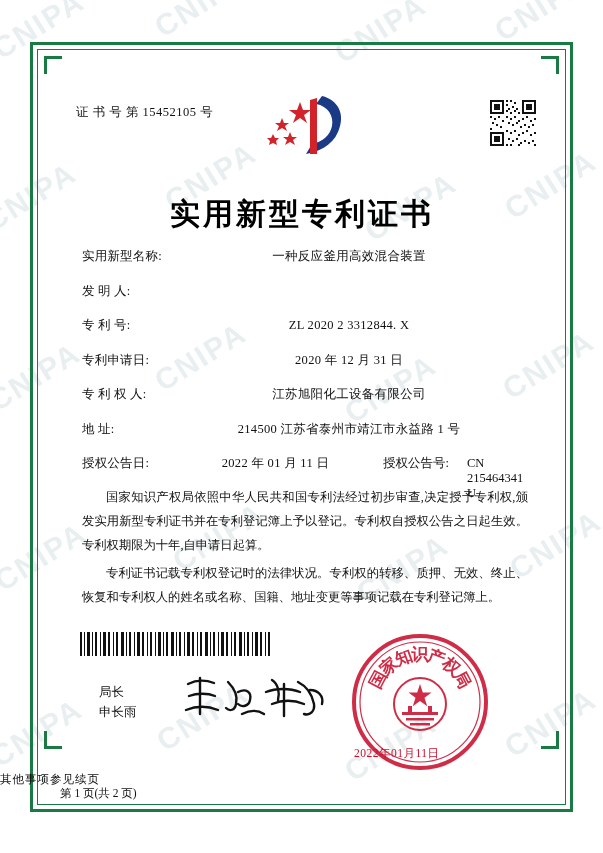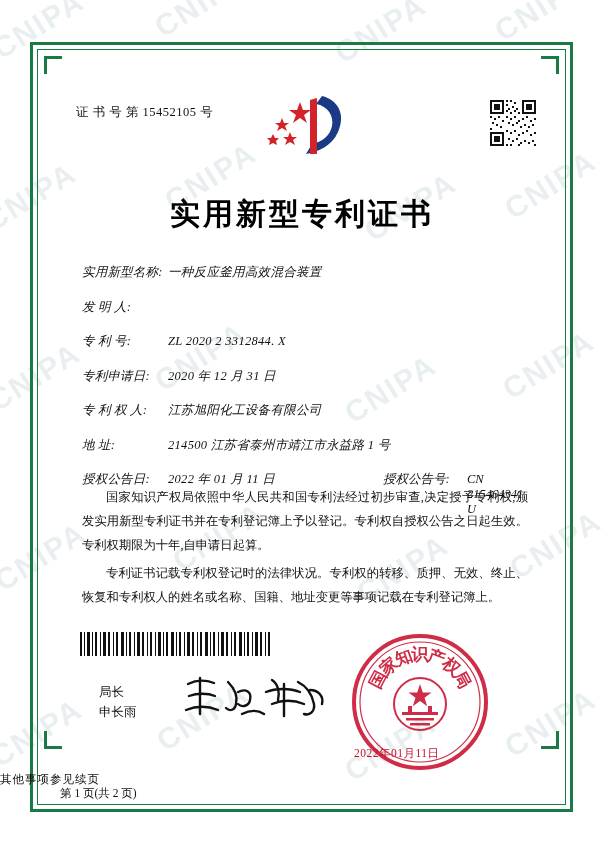--- a/index.html
+++ b/index.html
@@ -117,40 +117,40 @@
     font-weight: bold;
     letter-spacing: 3px;
     color: #000;
     font-family: "DejaVu Serif", "Liberation Serif", serif;
     margin-top: 16px;
   }
 
   .fields {
     position: absolute;
     left: 22px;
-    top: 194px;
+    top: 178px;
     width: 448px;
-    font-style: italic;
   }
   .field-row {
     display: flex;
     align-items: baseline;
     margin-bottom: 17.5px;
     font-size: 12.5px;
     color: #111;
   }
   .field-label {
     width: 86px;
     flex: 0 0 86px;
     letter-spacing: 0.2px;
     white-space: nowrap;
   }
   .field-value {
     flex: 1;
     letter-spacing: 0.3px;
+    text-align: center;
   }
   .field-row.dual .field-value {
     flex: 0 0 215px;
   }
   .field-label2 {
     flex: 0 0 84px;
     white-space: nowrap;
   }
   .field-value2 {
     flex: 1;

